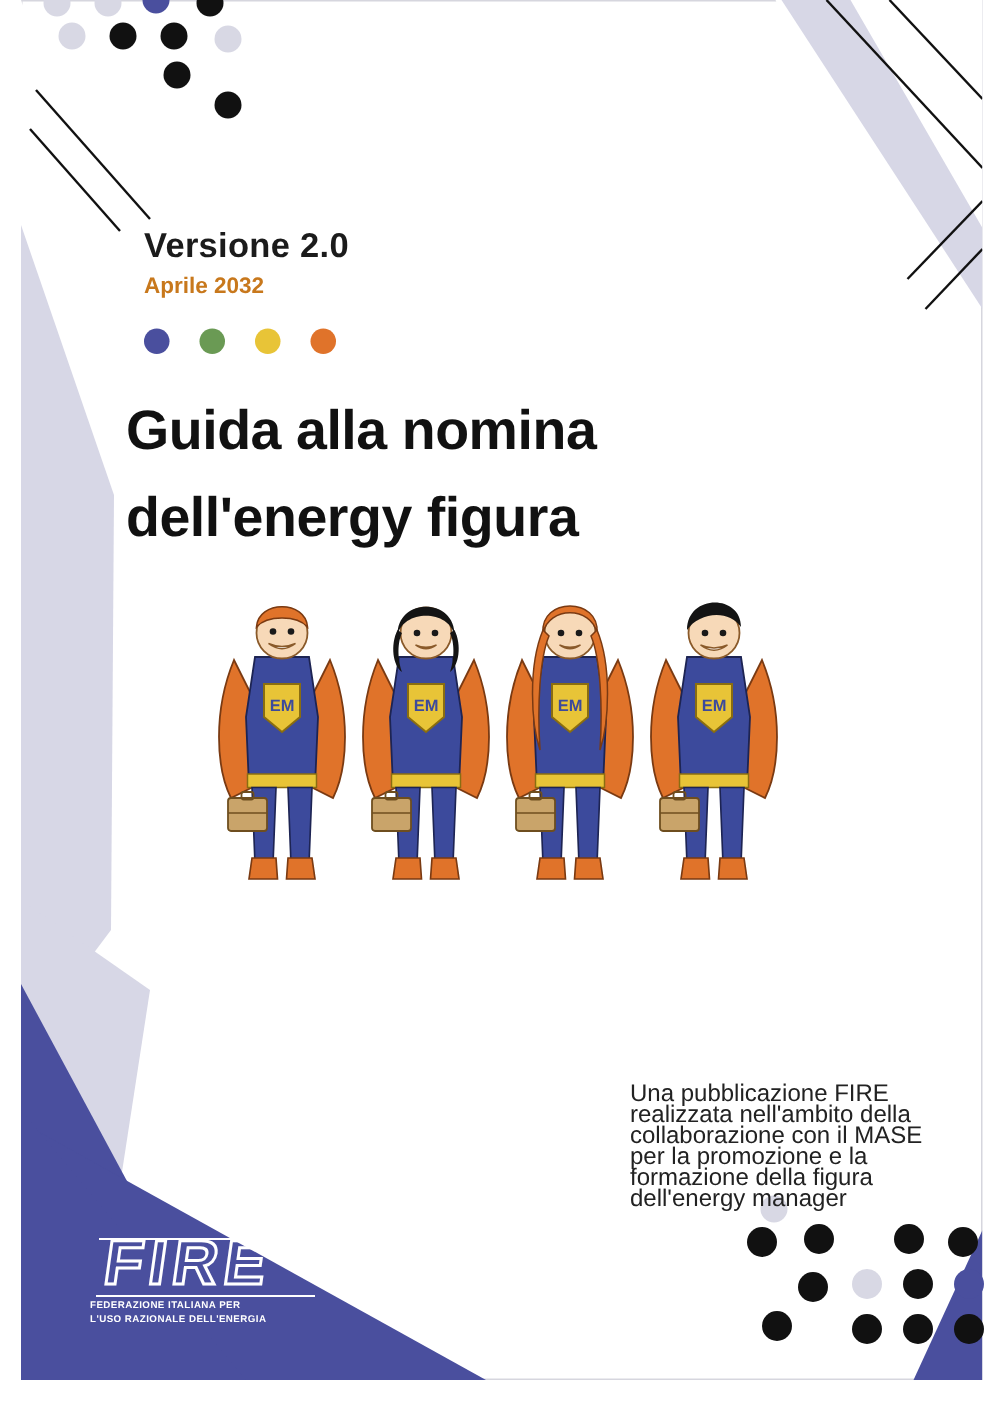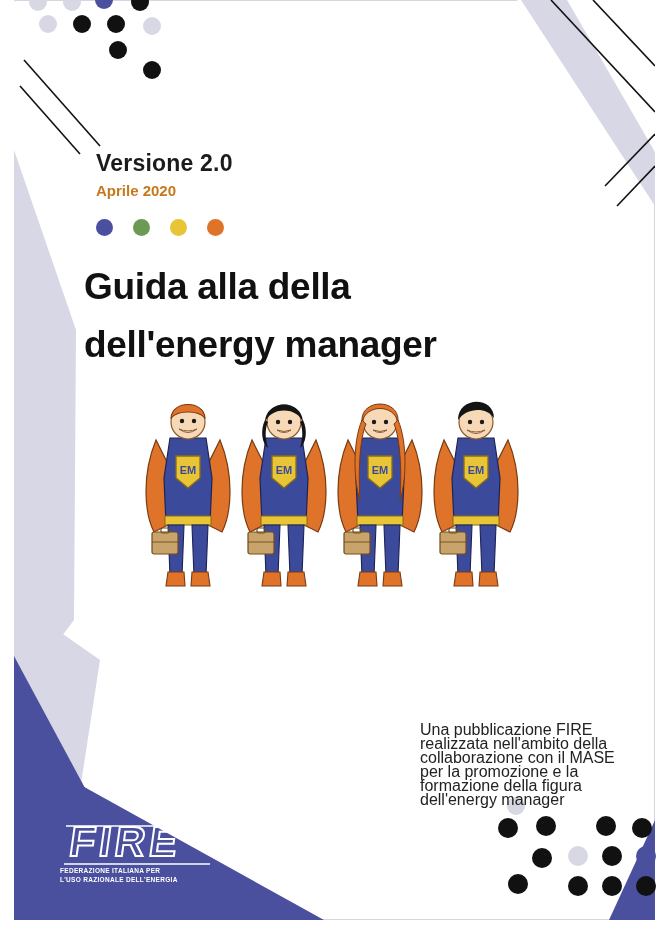--- a/index.html
+++ b/index.html
@@ -223,32 +223,32 @@
       <div class="dot" style="left: 568px; top: 846px; width: 20px; height: 20px; background: rgb(216, 216, 228); position: absolute;"></div>
       <div class="dot" style="left: 602px; top: 846px; width: 20px; height: 20px; background: rgb(17, 17, 17); position: absolute;"></div>
       <div class="dot" style="left: 636px; top: 846px; width: 20px; height: 20px; background: rgb(74, 79, 158); position: absolute;"></div>
       <div class="dot" style="left: 508px; top: 874px; width: 20px; height: 20px; background: rgb(17, 17, 17); position: absolute;"></div>
       <div class="dot" style="left: 568px; top: 876px; width: 20px; height: 20px; background: rgb(17, 17, 17); position: absolute;"></div>
       <div class="dot" style="left: 602px; top: 876px; width: 20px; height: 20px; background: rgb(17, 17, 17); position: absolute;"></div>
       <div class="dot" style="left: 636px; top: 876px; width: 20px; height: 20px; background: rgb(17, 17, 17); position: absolute;"></div>
     </div>
 
   <div class="version">Versione 2.0</div>
-  <div class="version-date">Aprile 2020</div>
+  <div class="version-date">Aprile 2032</div>
 
   <div class="dotrow" id="palette-dots">
       <div class="dot" style="position: absolute; left: 0px; top: 0px; width: 17px; height: 17px; background: rgb(74, 79, 158);"></div>
       <div class="dot" style="position: absolute; left: 37px; top: 0px; width: 17px; height: 17px; background: rgb(106, 154, 84);"></div>
       <div class="dot" style="position: absolute; left: 74px; top: 0px; width: 17px; height: 17px; background: rgb(232, 196, 55);"></div>
       <div class="dot" style="position: absolute; left: 111px; top: 0px; width: 17px; height: 17px; background: rgb(224, 115, 42);"></div>
     </div>
 
   <div class="title">
-    <div>Guida alla della</div>
-    <div>dell'energy manager</div>
+    <div>Guida alla nomina</div>
+    <div>dell'energy figura</div>
   </div>
 
   <div class="illustration">
     <svg width="400" height="215" viewBox="0 0 400 215">
       <defs>
         <g id="hero-body">
 
           <path d="M8 36 C-6 70 -4 108 6 128 L22 120 L20 60 Z" fill="#e0732a" stroke="#7a3a12" stroke-width="1.2"></path>
           <path d="M72 36 C86 70 84 108 74 128 L58 120 L60 60 Z" fill="#e0732a" stroke="#7a3a12" stroke-width="1.2"></path>
 

